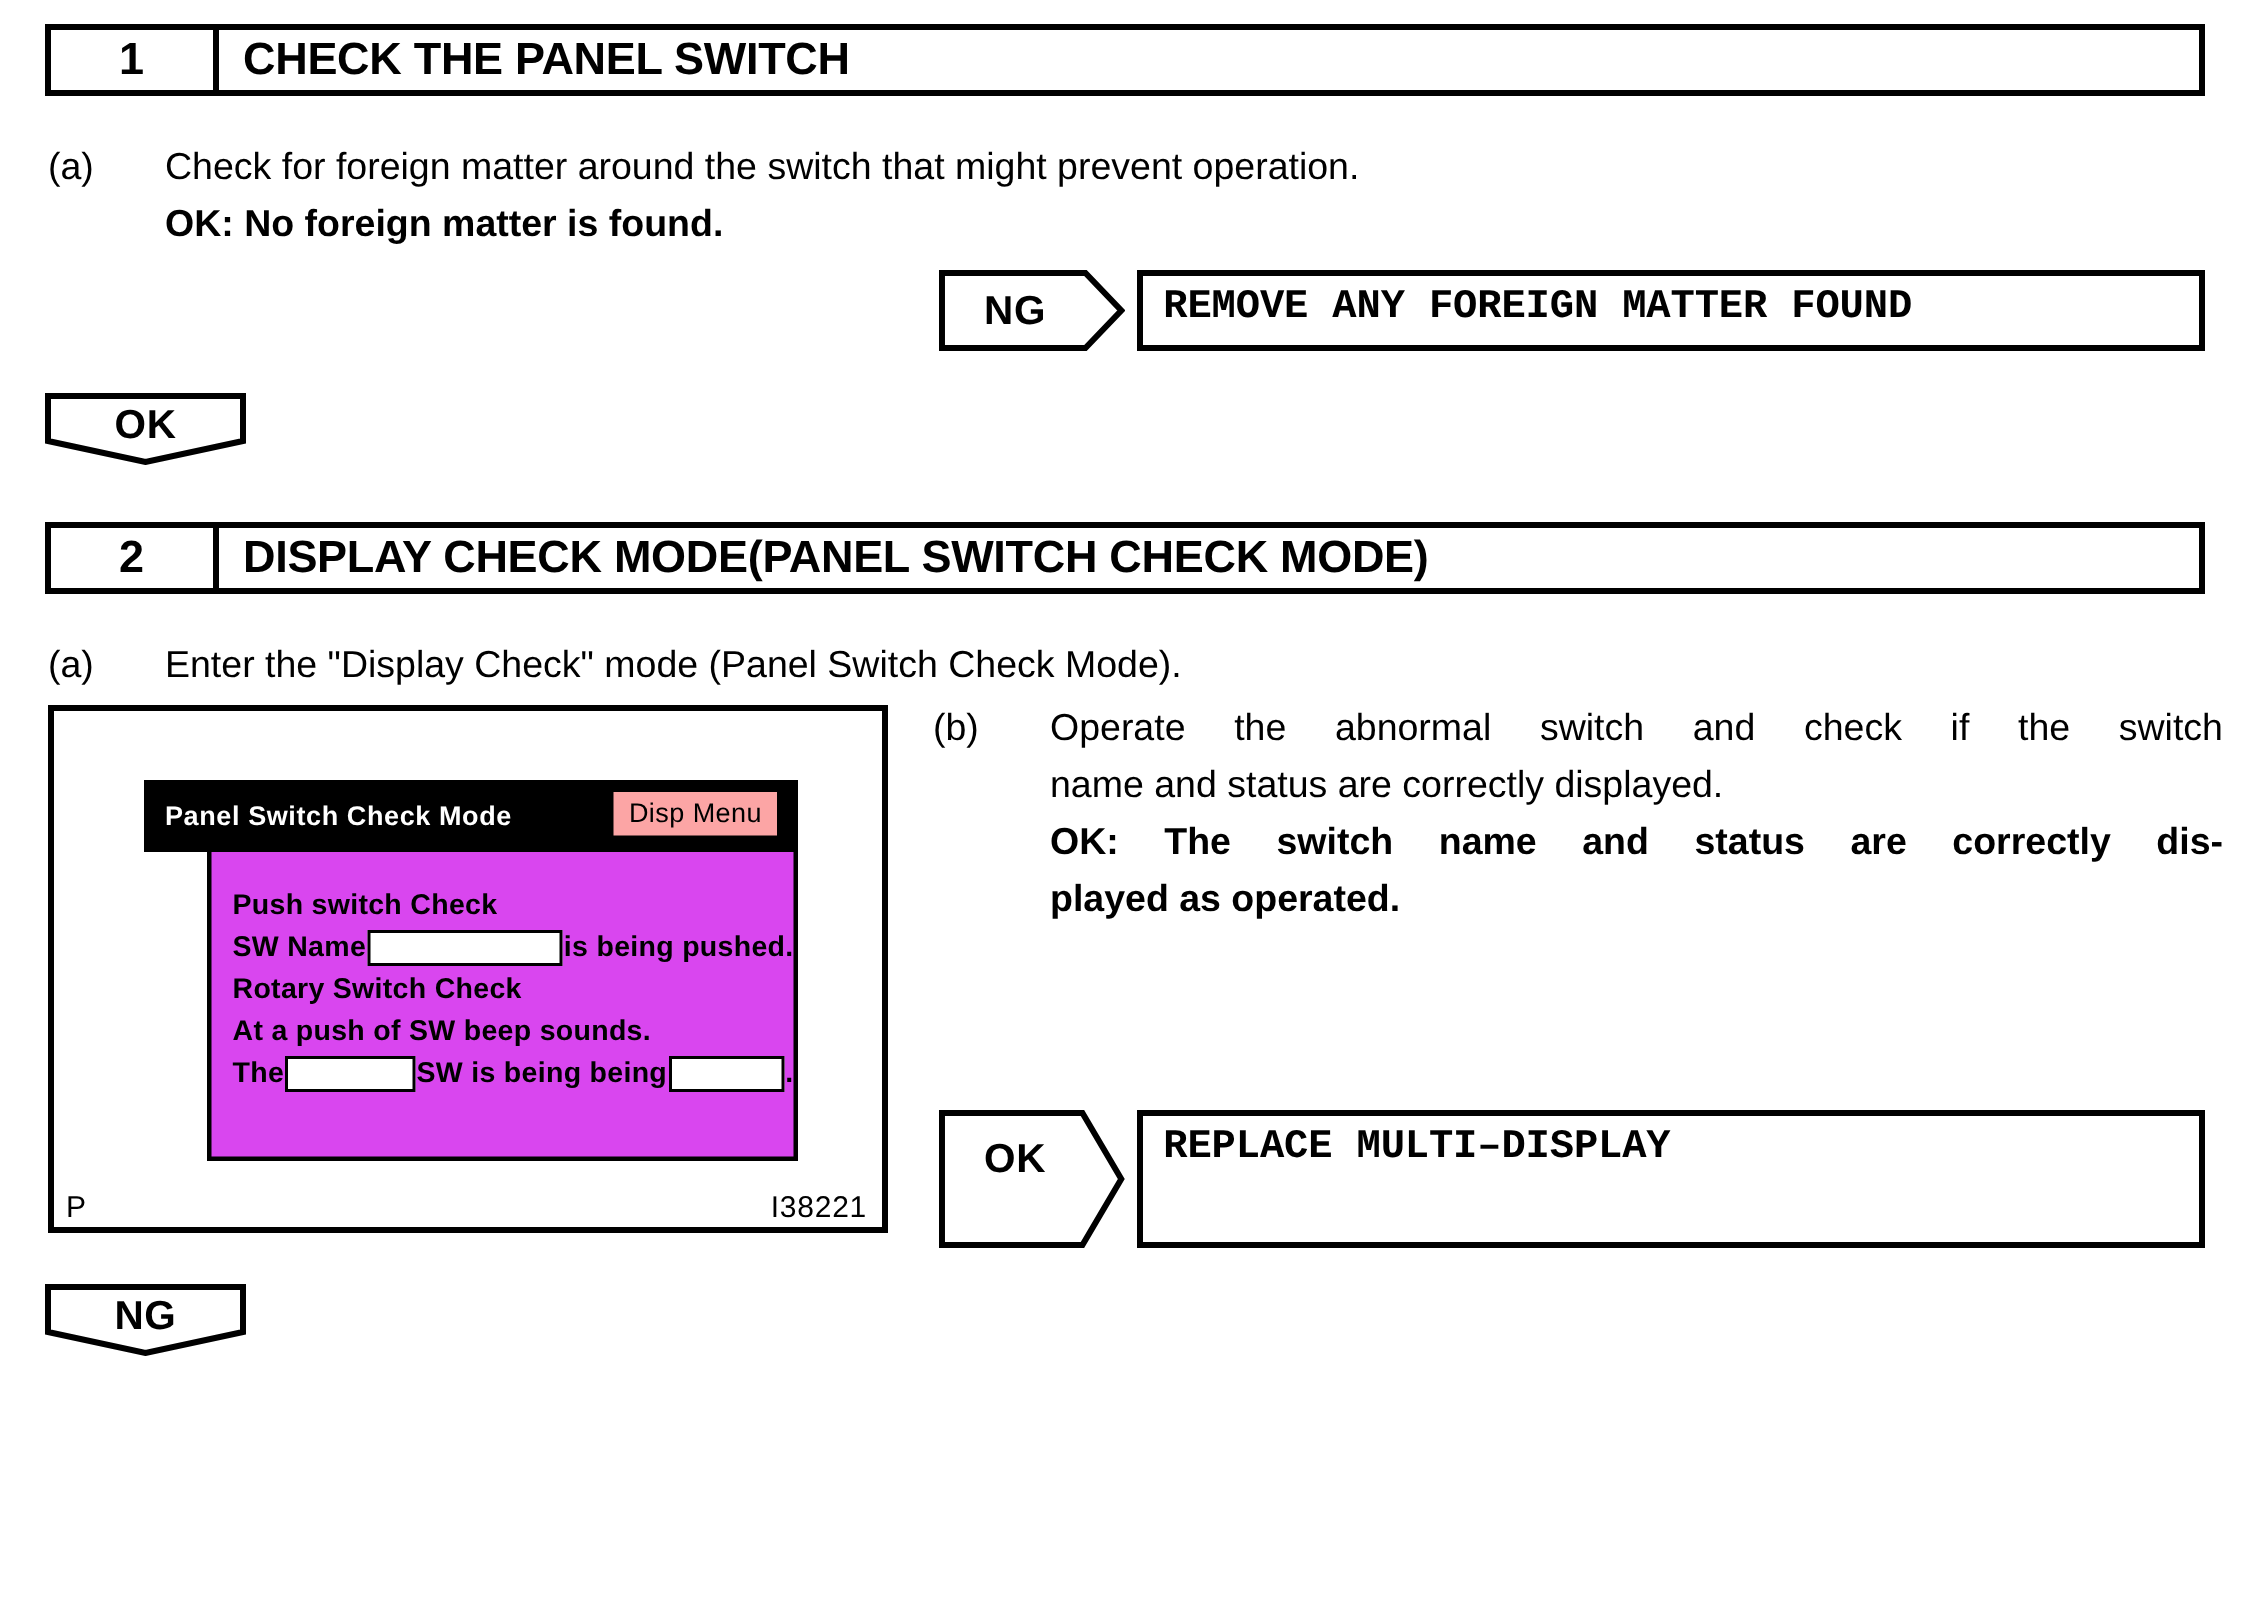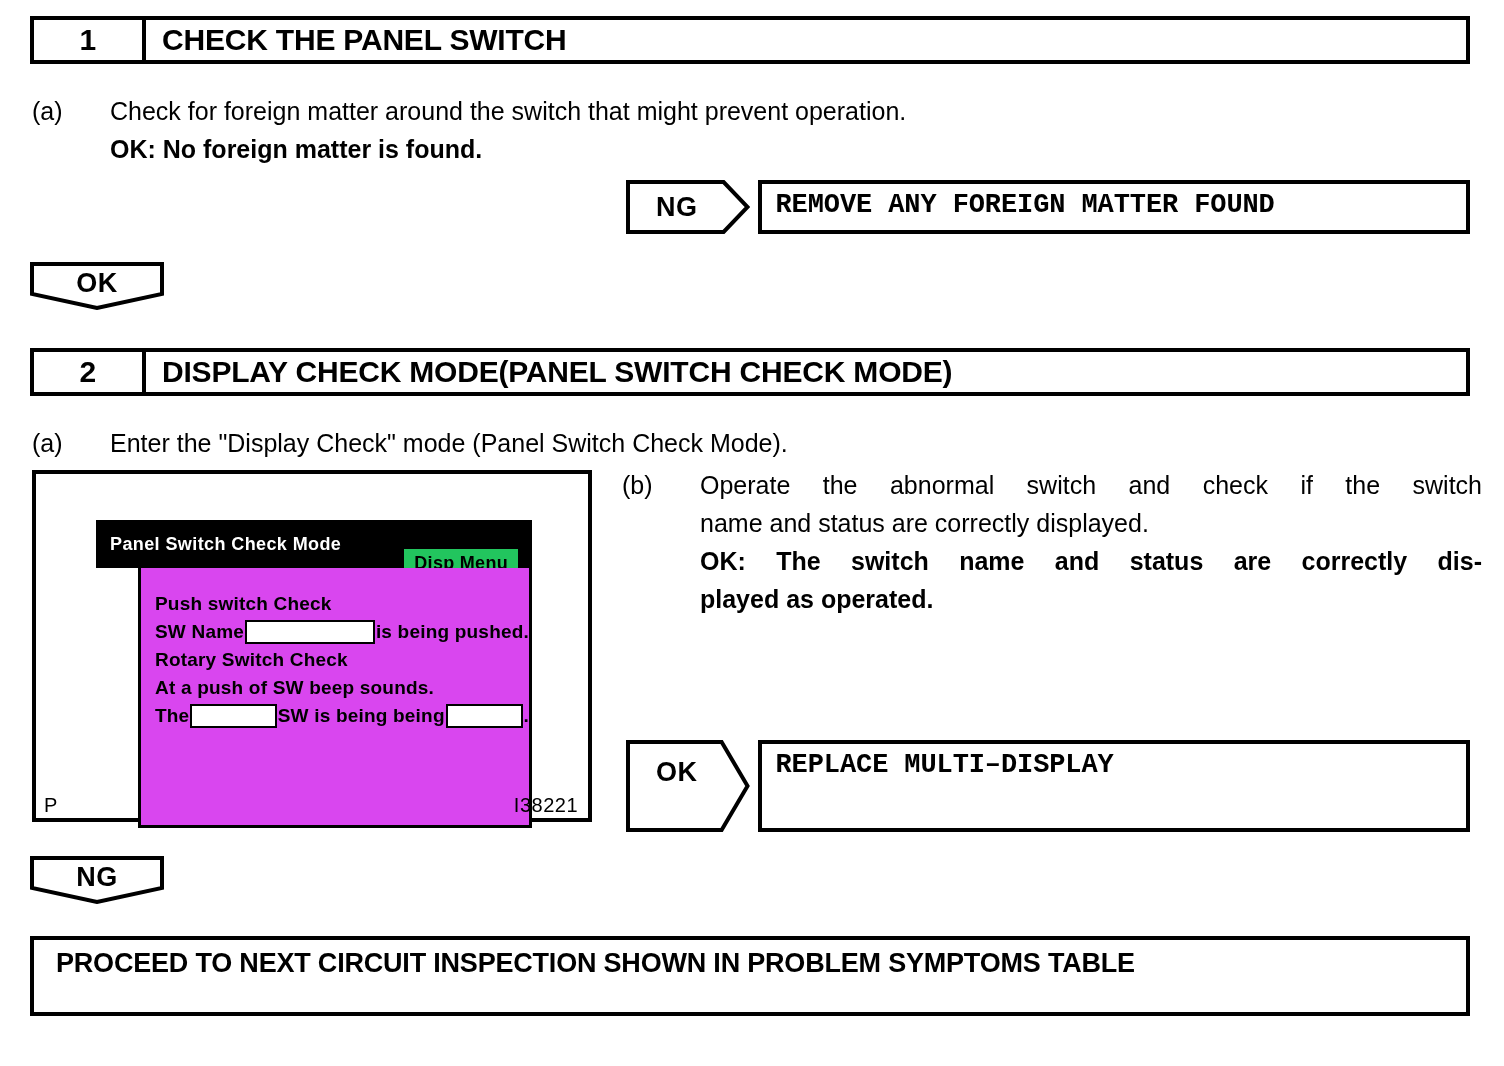--- a/index.html
+++ b/index.html
@@ -194,28 +194,27 @@
     color: #fff;
     font-size: 18px;
     font-weight: bold;
     letter-spacing: 0.4px;
     margin-left: 14px;
   }
   .disp-menu-btn {
     position: absolute;
     right: 14px;
     top: 8px;
-    background: #22c55e;
+    background: #fca5a5;
     color: #000;
     font-size: 18px;
-    font-weight: bold;
+    font-weight: normal;
     padding: 3px 10px 4px 10px;
     letter-spacing: 0.3px;
     line-height: 22px;
-    margin-top: 21px;
   }
   .screen-body {
     position: absolute;
     left: 0;
     top: 48px;
     right: 0;
     bottom: 0;
     border: 3px solid #000;
     border-top: none;
     box-sizing: border-box;
@@ -286,21 +285,21 @@
 
   <div class="para" style="left:32px; top:424px; width:1000px;">
     <div class="para-marker">(a)</div>
     <div class="para-body">
       <div>Enter the "Display Check" mode (Panel Switch Check Mode).</div>
     </div>
   </div>
 
   <div class="illus-frame" style="left:32px; top:470px; width:560px; height:352px;">
 
-    <div class="screen" style="left:60px; top:46px; width:436px; height:308px;">
+    <div class="screen" style="left:60px; top:46px; width:436px; height:254px;">
 
       <div class="screen-header">
         <span class="screen-title">Panel Switch Check Mode</span>
         <span class="disp-menu-btn">Disp Menu</span>
       </div>
 
       <div class="screen-body">
 
         <div class="screen-line">Push switch Check</div>
 
@@ -349,15 +348,14 @@
     <div class="result-box" style="width:716px; margin-left:8px;">REPLACE MULTI–DISPLAY</div>
   </div>
 
   <div class="banner" style="left:30px; top:856px; width:134px; height:48px;">
     <svg class="banner-shape" viewBox="0 0 134 48" preserveAspectRatio="none">
       <polygon points="2,2 132,2 132,32 67,46 2,32" fill="#ffffff" stroke="#000000" stroke-width="4"></polygon>
     </svg>
     <span class="banner-label">NG</span>
   </div>
 
-  <div class="plain-box" style="left:30px; top:936px; width:1440px; height:80px;">PROCEED TO NEXT CIRCUIT INSPECTION SHOWN IN PROBLEM SYMPTOMS TABLE</div>
 
 </div>
 
 </body></html>

